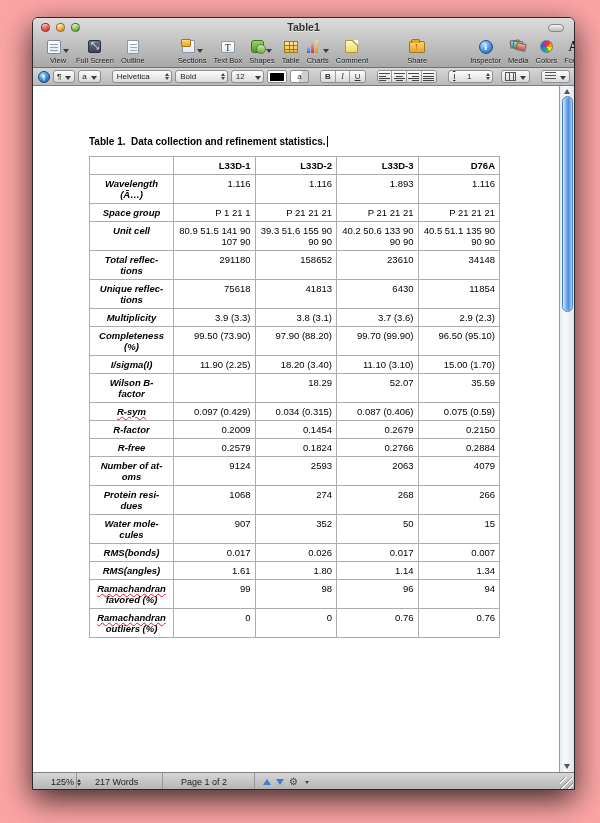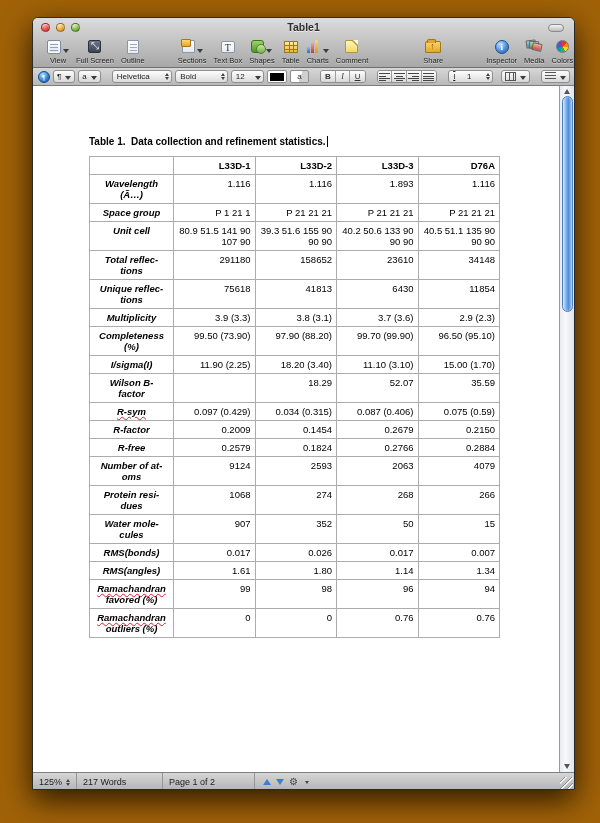--- a/index.html
+++ b/index.html
@@ -1,17 +1,17 @@
 <!DOCTYPE html>
 <html><head>
 <meta charset="utf-8">
 <style>
   * { margin:0; padding:0; box-sizing:border-box; }
   html,body { width:600px; height:823px; background:#000; font-family:"Liberation Sans", sans-serif; }
-  .stage { position:relative; width:600px; height:823px; background:#a16207; overflow:hidden; }
+  .stage { position:relative; width:600px; height:823px; background:#fca5a5; overflow:hidden; }
 
   
   .window { position:absolute; left:32px; top:17px; width:543px; height:773px;
             border-radius:6px 6px 0 0; background:#fff;
             box-shadow:0 10px 30px rgba(0,0,0,.75); overflow:hidden;
             border:1px solid #2a2a2a; }
 
   
   .chrome-top { background:linear-gradient(#dcdcdc, #a8a8a8); border-bottom:1px solid #6f6f6f; }
   .titlebar { position:relative; height:19px; }
@@ -139,21 +139,21 @@
         border-left:3.5px solid transparent; border-right:3.5px solid transparent; }
   .sb-arrow-up { top:3px; border-bottom:5px solid #555; }
   .sb-arrow-dn { bottom:3px; border-top:5px solid #555; }
   .sb-thumb { position:absolute; left:1.5px; top:10px; width:11px; height:216px; border-radius:6px;
         background:linear-gradient(to right,#cfe5f9,#7fb0ea 35%,#4e8edb 60%,#9ac4ef);
         border:1px solid #4a7fc0; box-shadow:inset 0 0 2px rgba(255,255,255,.8); }
 
   
   .statusbar { position:relative; height:19px; background:linear-gradient(#d6d6d6,#b2b2b2); border-top:1px solid #808080;
         display:flex; align-items:center; font-size:9px; color:#222; }
-  .sb-cell { display:flex; align-items:center; height:100%; padding:0 6px; border-right:1px solid #969696; }
+  .sb-cell { display:flex; align-items:center; height:100%; padding:0 18px; border-right:1px solid #969696; }
   .sb-zoom { width:44px; justify-content:space-between; }
   .sb-words { width:86px; }
   .sb-page { width:92px; }
   .sb-nav { border-right:none; gap:5px; padding-left:8px; }
   .tri-up { width:0; height:0; border-left:4px solid transparent; border-right:4px solid transparent; border-bottom:6px solid #3f7dd4; }
   .tri-dn { width:0; height:0; border-left:4px solid transparent; border-right:4px solid transparent; border-top:6px solid #3f7dd4; }
   .gear { font-size:10px; color:#444; line-height:10px; }
   .gear-dd { width:0; height:0; border-left:2.5px solid transparent; border-right:2.5px solid transparent; border-top:3.5px solid #444; margin-left:2px; }
   .grip { position:absolute; right:1px; bottom:1px; width:13px; height:13px;
         background:repeating-linear-gradient(135deg, transparent 0 3px, #8d8d8d 3px 4px, #f2f2f2 4px 5px); }
@@ -231,21 +231,21 @@
               <div class="dd-arrow"></div>
             </div>
           <div class="tlabel">Charts</div>
         </div>
         <div class="titem">
           <div class="ticon-wrap">
               <div class="ic ic-comment"></div>
             </div>
           <div class="tlabel">Comment</div>
         </div>
-        <div class="titem" style="margin-left:48px">
+        <div class="titem" style="margin-left:32px">
           <div class="ticon-wrap">
               <div class="ic ic-share"></div>
             </div>
           <div class="tlabel">Share</div>
         </div>
         <div class="titem" style="margin-left:36px">
           <div class="ticon-wrap">
               <div class="ic ic-inspector">i</div>
             </div>
           <div class="tlabel">Inspector</div>

